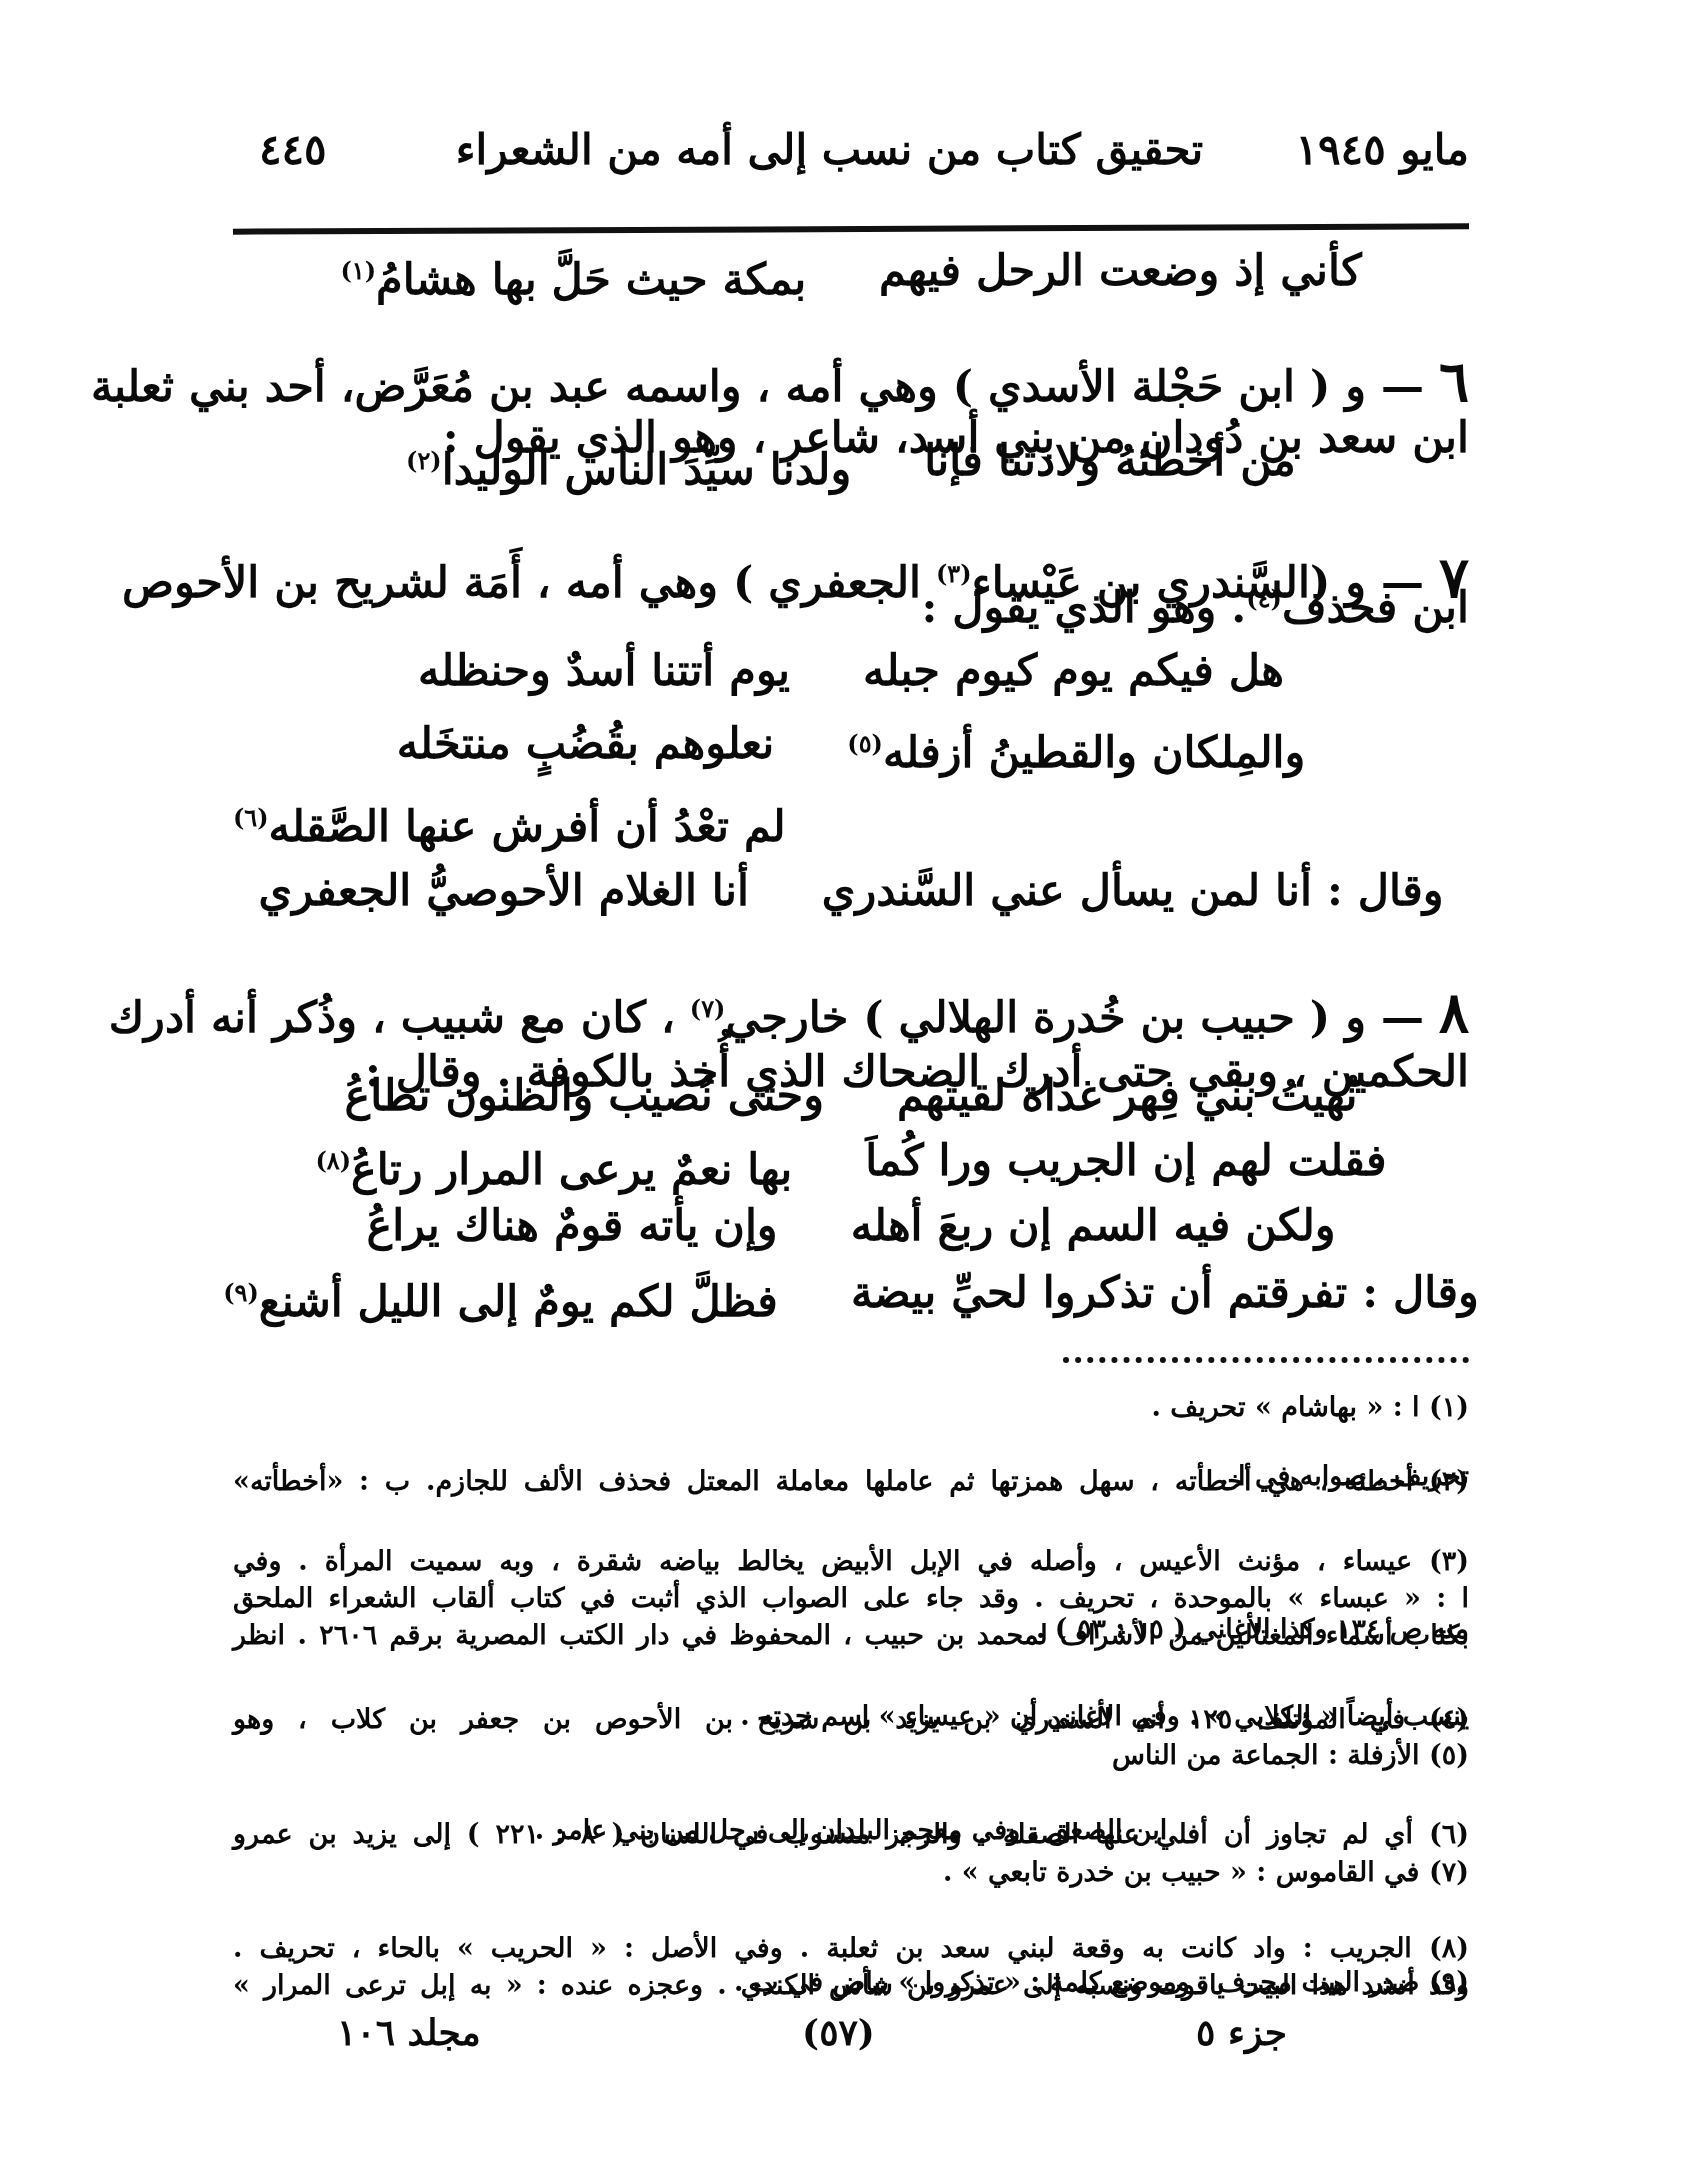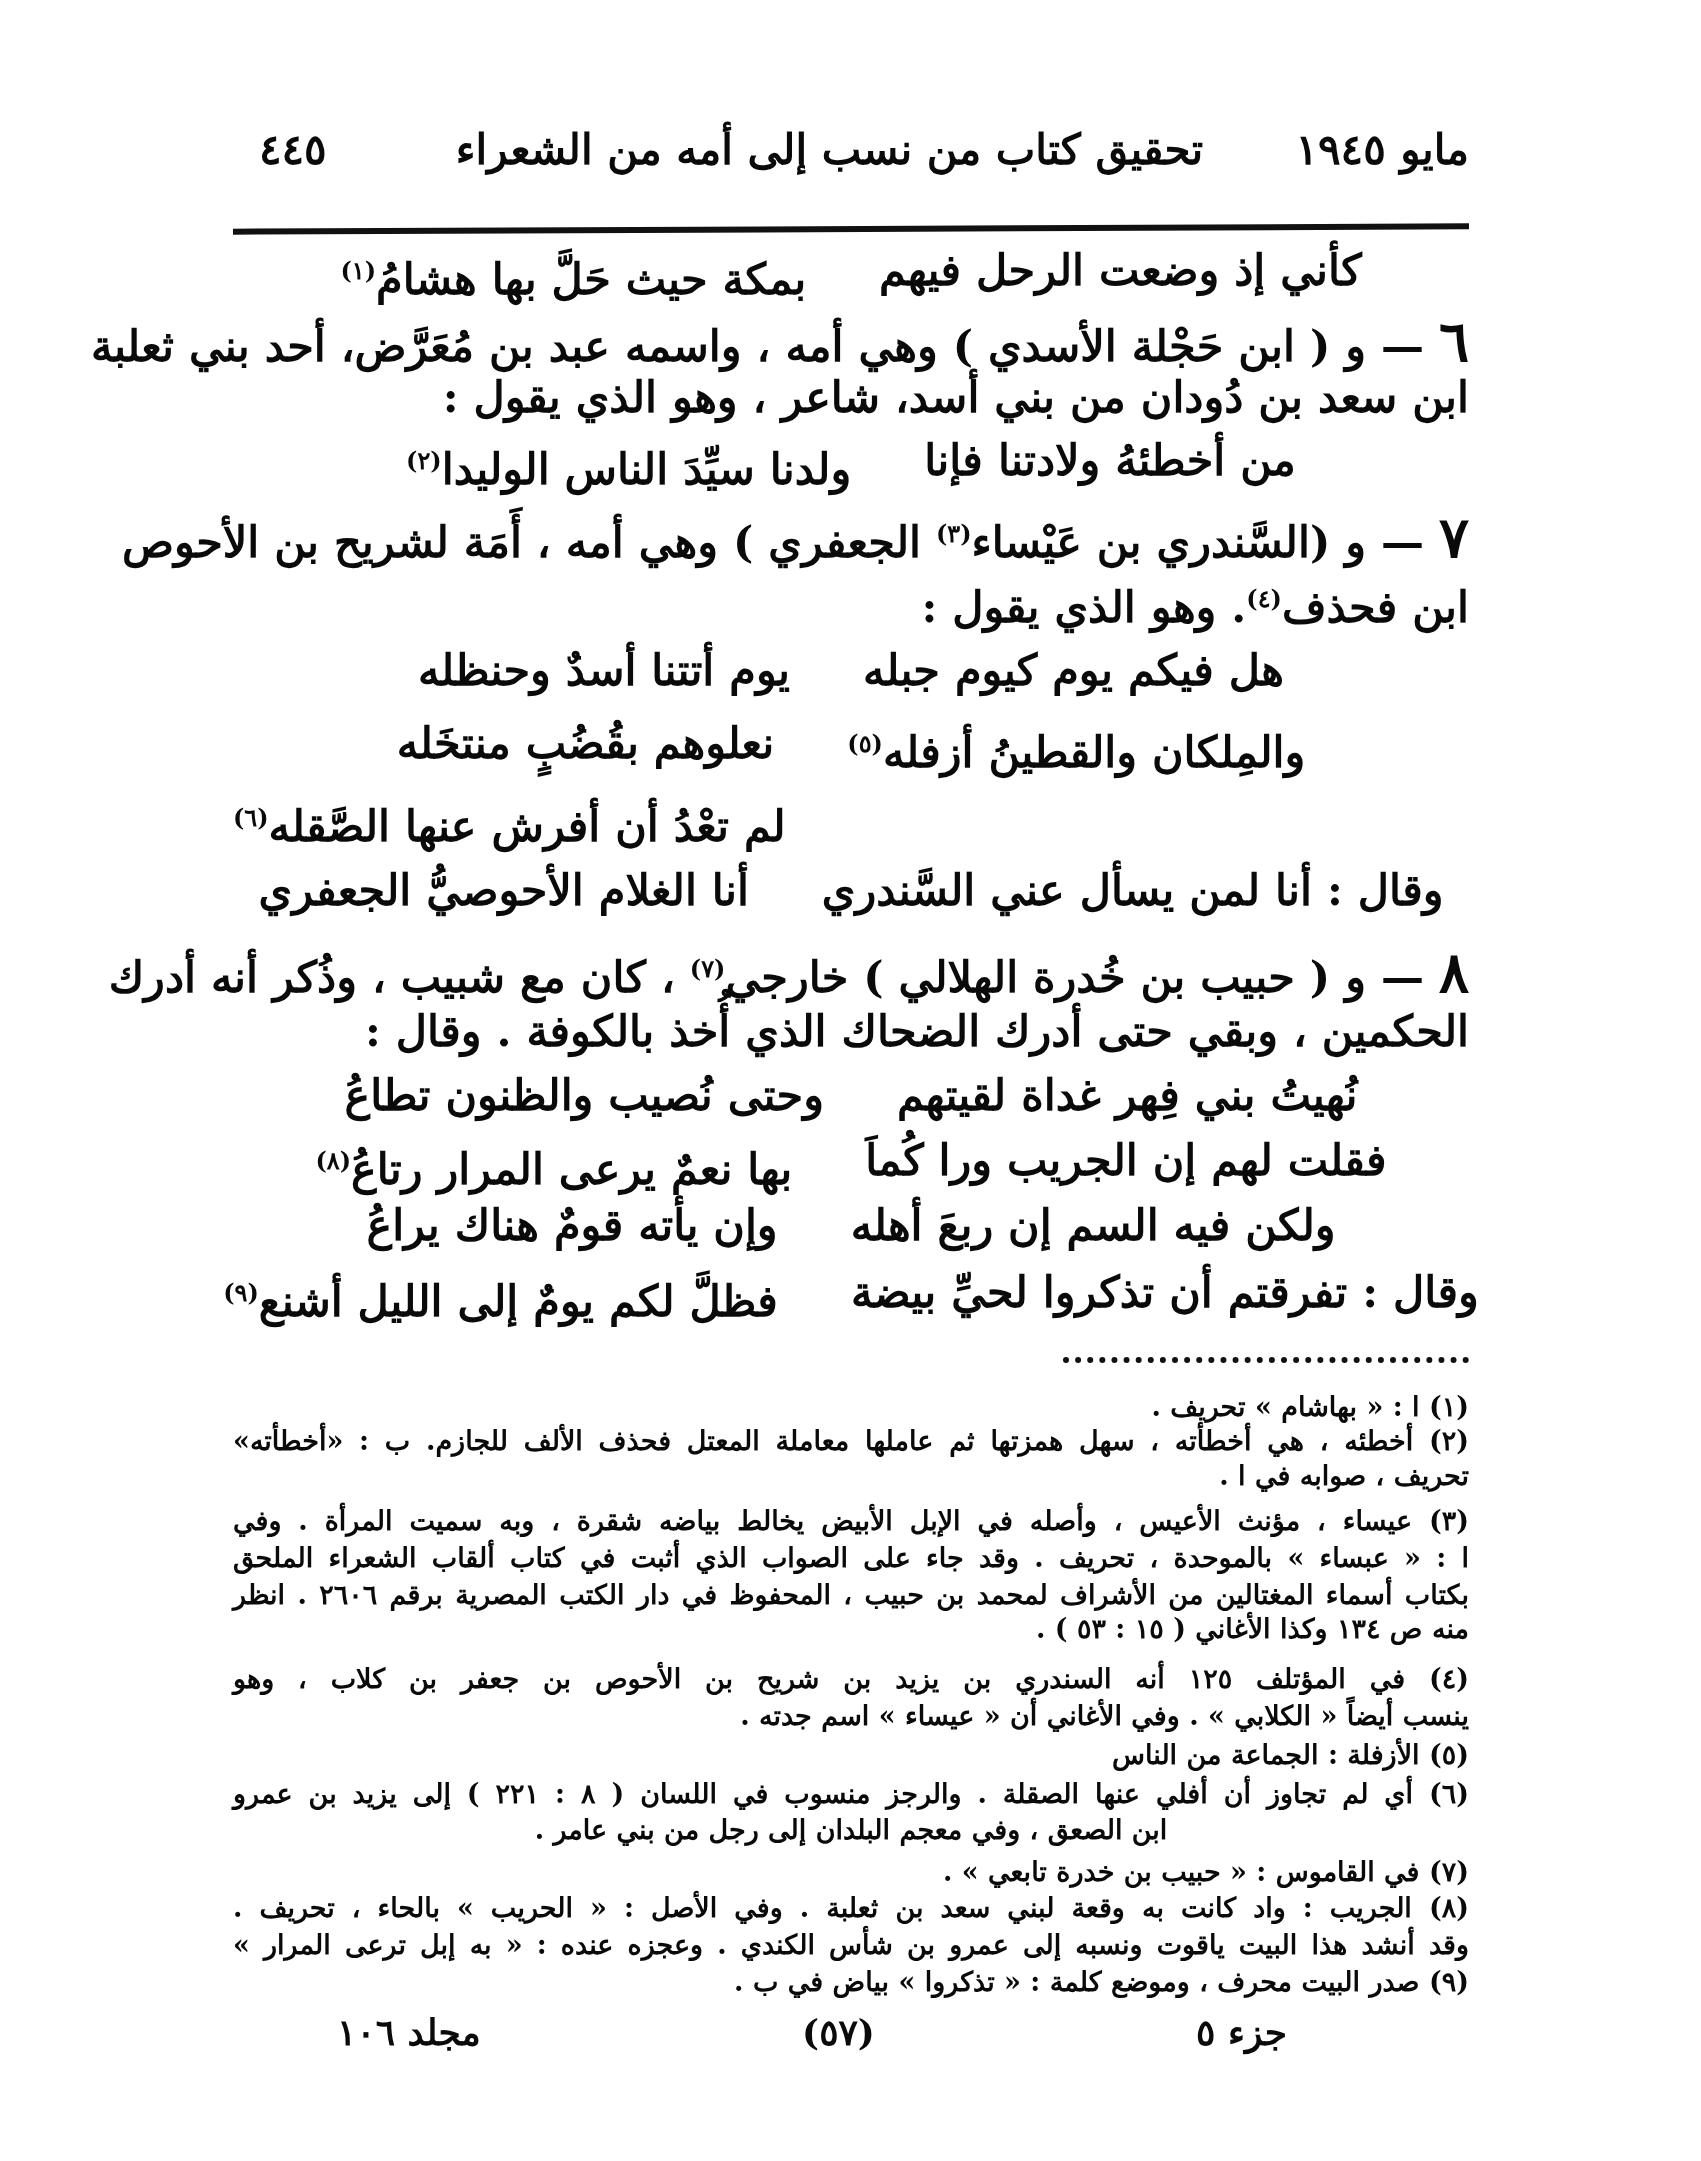--- a/index.html
+++ b/index.html
@@ -8,21 +8,21 @@
   .page { position:absolute; left:233px; width:1236px; top:0; height:2340px; }
   .abs { position:absolute; left:0; right:0; white-space:nowrap; }
   .header { top:117px; height:65px; display:flex; justify-content:space-between; align-items:center;
             font-size:42px; font-weight:bold; }
   .header .date { width:242px; text-align:right; }
   .header .title { flex:1; text-align:center; }
   .header .pageno { width:173px; text-align:left; padding-left:26px; }
   .rule-top { position:absolute; top:226px; left:0; right:0; height:6px; background:#111;
               transform:rotate(-0.25deg); }
   .body-line { font-size:43px; font-weight:bold; line-height:65px; height:65px; }
-  .prose { text-align:justify; text-align-last:justify; }
+  .prose { text-align:justify; text-align-last:justify;margin-top:40px; }
   .prose.last { text-align-last:right; }
   .num { font-size:56px; }
   .sup { font-size:24px; vertical-align:super; }
   .verse { display:flex; justify-content:center; gap:73px; }
   .verse .hemi { display:inline-block; }
   .verse.single { justify-content:flex-end; }
   .fn-rule { position:absolute; top:1357px; right:0; width:406px; height:0;
              border-top:6px dotted #111; }
   .fn { font-size:27px; font-weight:bold; line-height:33px; height:33px; }
   .footer { top:2131px; height:52px; font-size:36px; font-weight:bold; display:flex;

